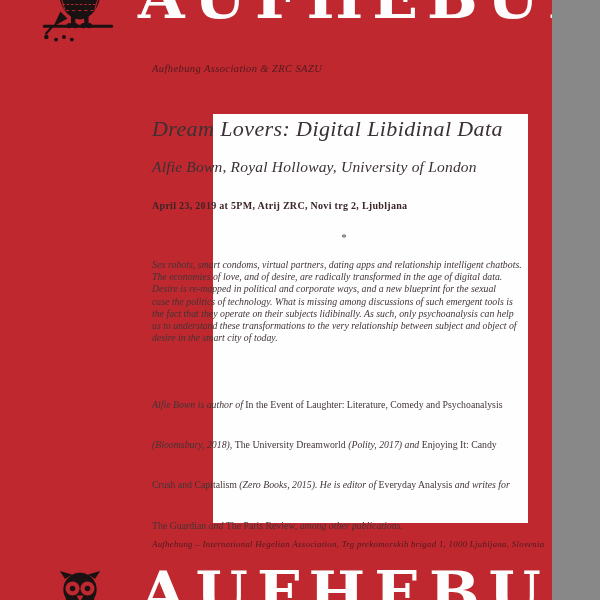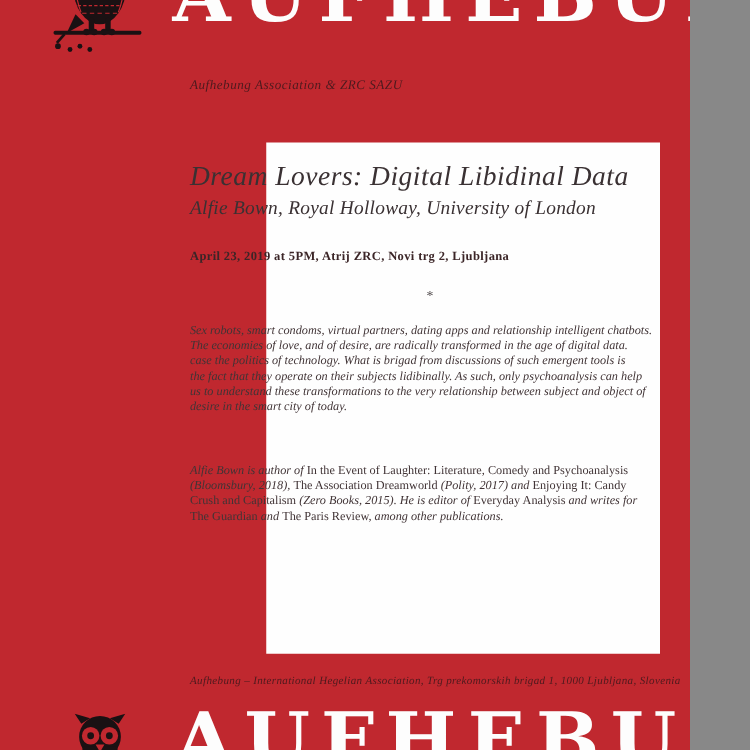--- a/index.html
+++ b/index.html
@@ -26,38 +26,38 @@
   .card{
     position:absolute;left:213px;top:114px;width:315px;height:409px;
     background:#fefefe;
   }
   .content{
     position:absolute;left:152px;top:0;width:384px;height:600px;
     color:#3c2e30;
   }
   .content > div{position:absolute;left:0;}
   .event-title{
-    top:128px;font-style:italic;font-size:22px;line-height:26px;
+    top:116px;font-style:italic;font-size:22px;line-height:26px;
     letter-spacing:0.4px;white-space:nowrap;color:#3a3133;
   }
   .event-speaker{
     top:157px;font-style:italic;font-size:15.5px;line-height:19px;
     letter-spacing:0.2px;white-space:nowrap;color:#3a3133;text-align:right;
   }
   .event-when{
     top:200px;font-weight:bold;font-size:10px;
     letter-spacing:0.3px;white-space:nowrap;color:#3b2527;
   }
   .separator{
     top:231px;width:384px;text-align:center;font-size:11px;color:#4a4446;
   }
   .abstract{top:259px;font-style:italic;font-size:9.8px;color:#413436;}
   .abstract .ln{white-space:nowrap;line-height:12.2px;height:12.2px;}
   .bio{top:371px;font-style:italic;font-size:9.8px;color:#413436;}
-  .bio .ln{white-space:nowrap;line-height:12.2px;height:12.2px;}
+  .bio .ln{white-space:nowrap;line-height:12.2px;height:12.2px;margin-top:28px;}
   .bio .roman{font-style:normal;}
   .footer-address{
     position:absolute;left:152px;top:539px;
     font-style:italic;font-size:8.8px;letter-spacing:0.3px;
     color:#4d1a1e;white-space:nowrap;
   }
 </style>
 </head>
 <body>
 
@@ -112,29 +112,30 @@
 
   <div class="content">
     <div class="event-title">Dream Lovers: Digital Libidinal Data</div>
     <div class="event-speaker">Alfie Bown, Royal Holloway, University of London</div>
     <div class="event-when">April 23, 2019 at 5PM, Atrij ZRC, Novi trg 2, Ljubljana</div>
     <div class="separator">*</div>
 
     <div class="abstract">
       <div class="ln">Sex robots, smart condoms, virtual partners, dating apps and relationship intelligent chatbots.</div>
       <div class="ln">The economies of love, and of desire, are radically transformed in the age of digital data.</div>
-      <div class="ln">case the politics of technology. What is brigad from discussions of such emergent tools is</div>
+      <div class="ln">Desire is re-mapped in political and corporate ways, and a new blueprint for the sexual</div>
+      <div class="ln">case the politics of technology. What is missing among discussions of such emergent tools is</div>
       <div class="ln">the fact that they operate on their subjects lidibinally. As such, only psychoanalysis can help</div>
       <div class="ln">us to understand these transformations to the very relationship between subject and object of</div>
       <div class="ln">desire in the smart city of today.</div>
     </div>
 
     <div class="bio">
       <div class="ln"><span>Alfie Bown is author of </span><span class="roman">In the Event of Laughter: Literature, Comedy and Psychoanalysis</span></div>
-      <div class="ln"><span>(Bloomsbury, 2018), </span><span class="roman">The Association Dreamworld </span><span>(Polity, 2017) and </span><span class="roman">Enjoying It: Candy</span></div>
+      <div class="ln"><span>(Bloomsbury, 2018), </span><span class="roman">The University Dreamworld </span><span>(Polity, 2017) and </span><span class="roman">Enjoying It: Candy</span></div>
       <div class="ln"><span class="roman">Crush and Capitalism </span><span>(Zero Books, 2015). He is editor of </span><span class="roman">Everyday Analysis </span><span>and writes for</span></div>
       <div class="ln"><span class="roman">The Guardian </span><span>and </span><span class="roman">The Paris Review, </span><span>among other publications.</span></div>
     </div>
   </div>
 
   <div class="footer-address">Aufhebung – International Hegelian Association, Trg prekomorskih brigad 1, 1000 Ljubljana, Slovenia</div>
 
   <span class="owl owl-bottom">
     <svg viewBox="0 0 100 132" width="88" height="116">
       <g fill="#1a1113">

